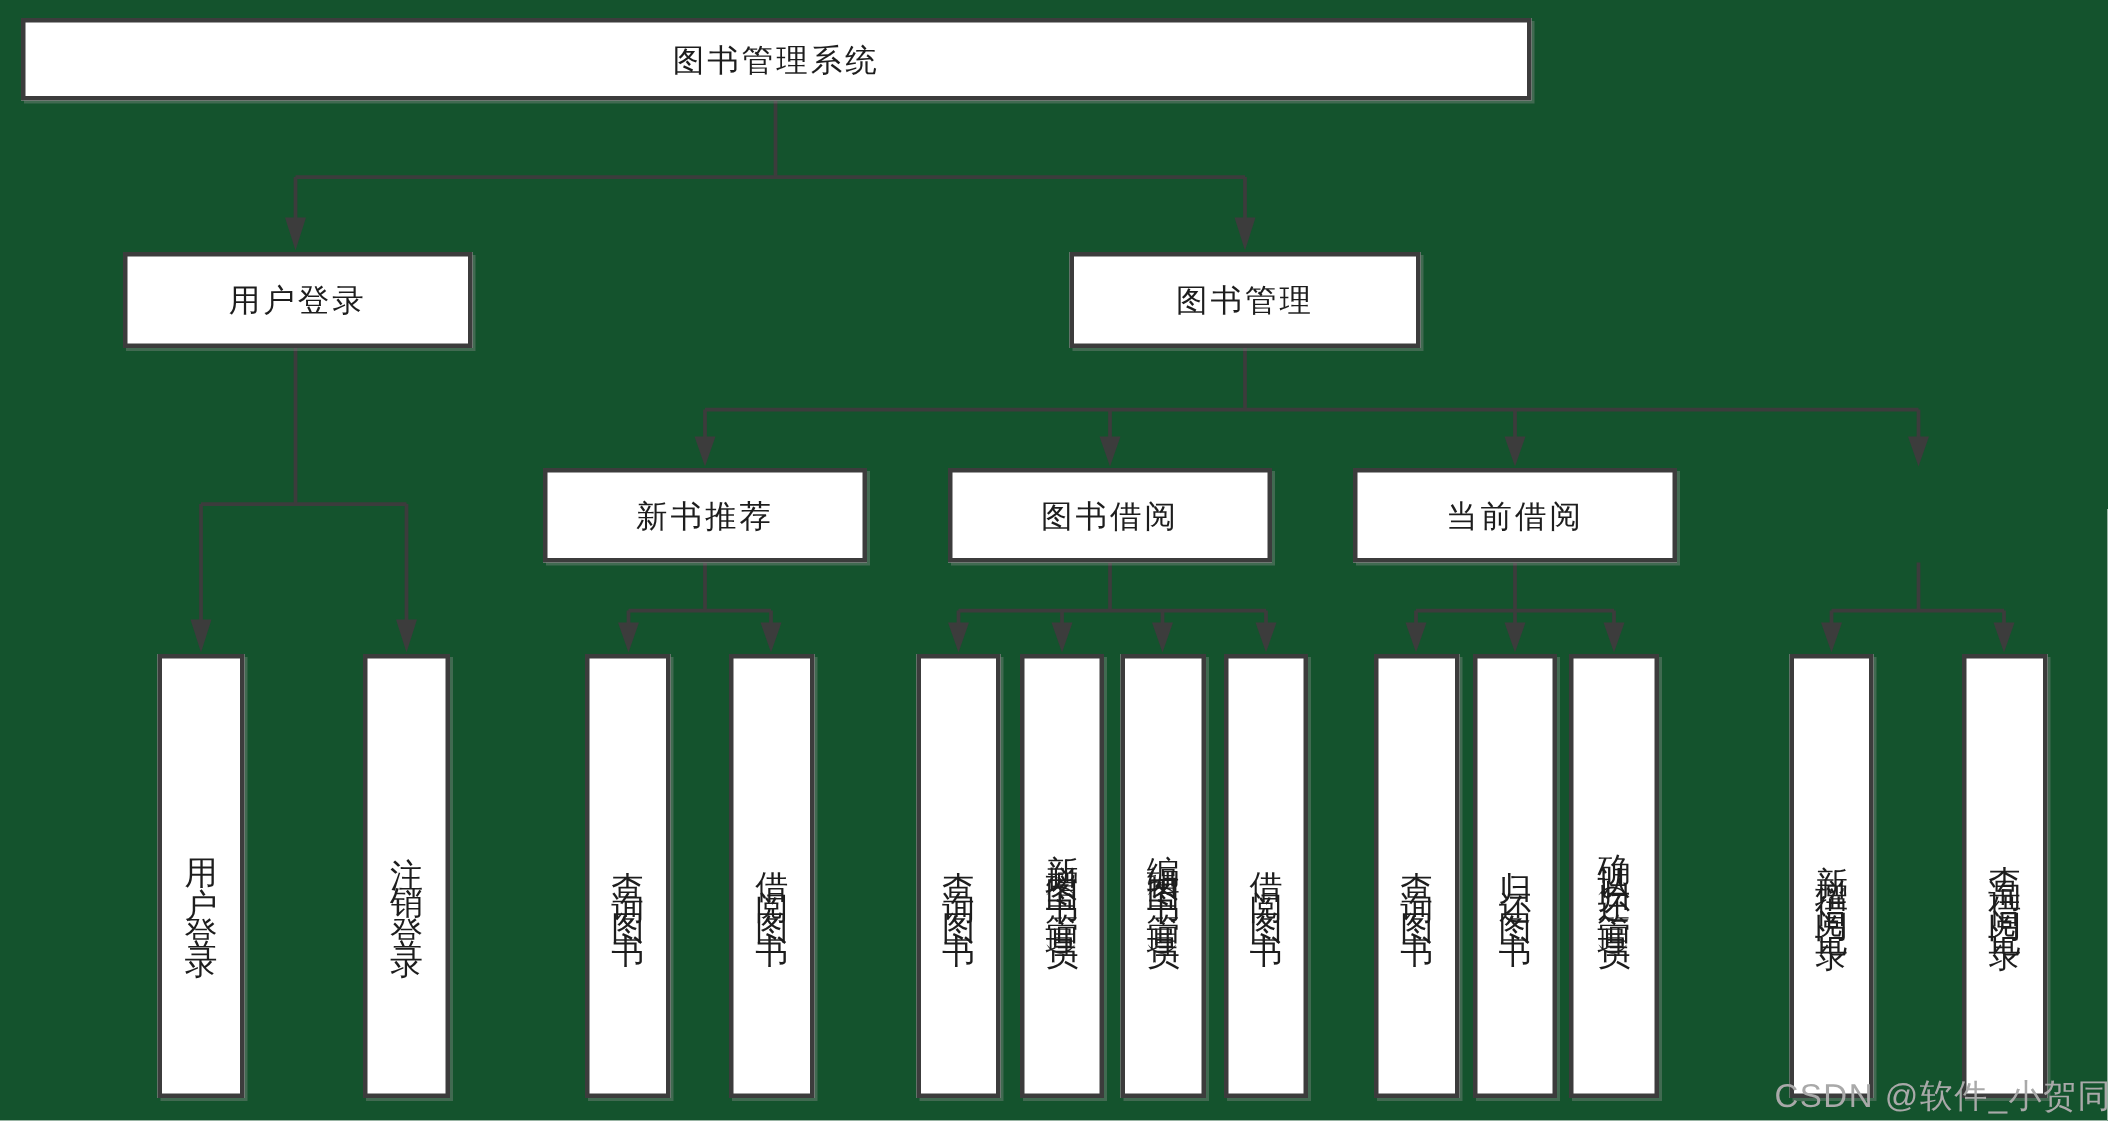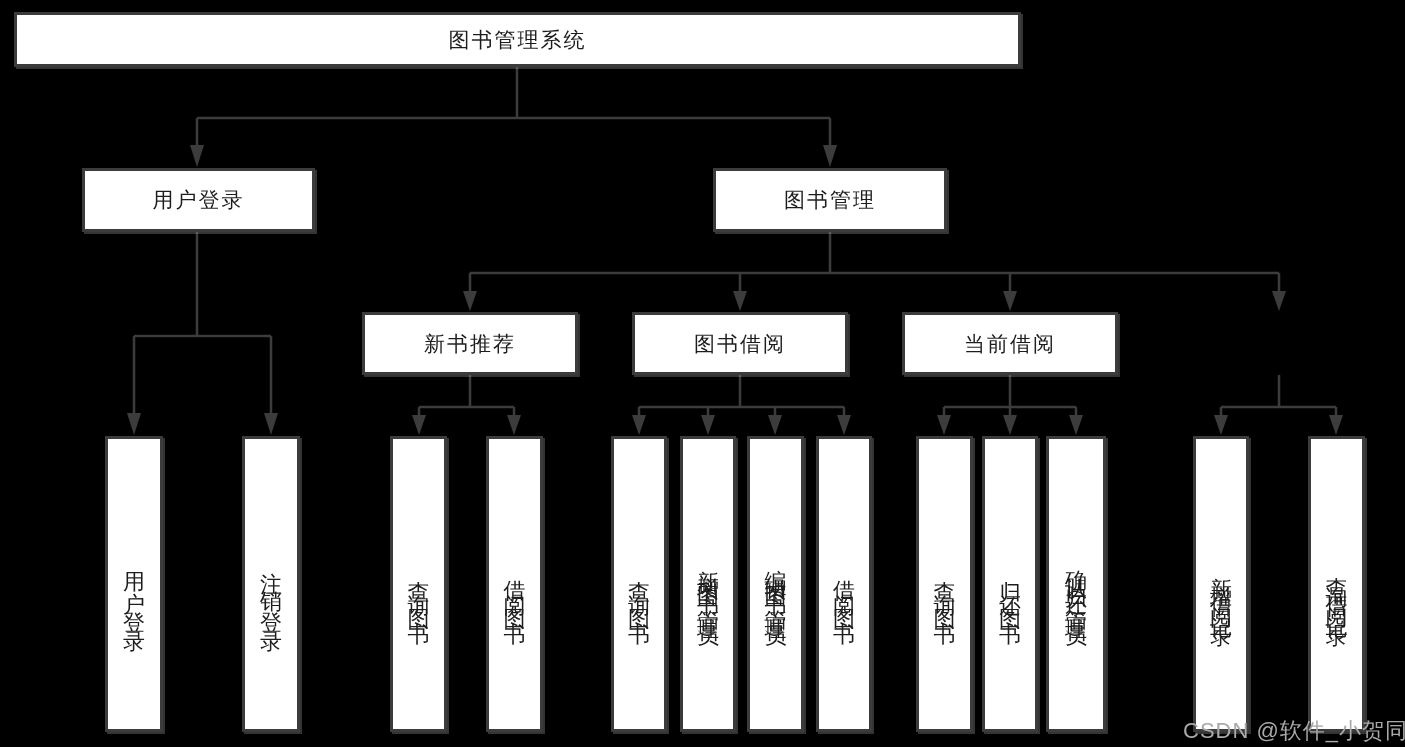--- a/index.html
+++ b/index.html
@@ -1,19 +1,19 @@
 <!DOCTYPE html>
 <html><head>
 <meta charset="utf-8">
 <style>
   html,body{margin:0;padding:0;background:#ffffff;}
   .stage{
     position:relative;
     width:1405px;height:747px;
-    background:#000000;
+    background:#14532d;
     font-family:"Liberation Sans","DejaVu Sans",sans-serif;
     overflow:hidden;
   }
   .wires{position:absolute;left:0;top:0;width:1405px;height:747px;}
   .box{
     position:absolute;
     background:#ffffff;
     border:3px solid #3c3c3c;
     box-sizing:border-box;
     display:flex;align-items:center;justify-content:center;

